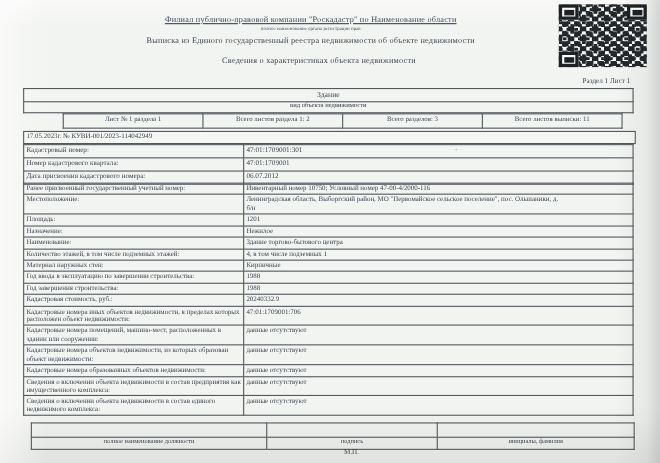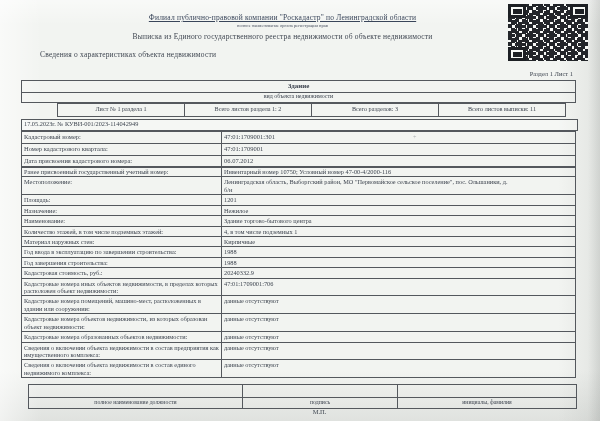--- a/index.html
+++ b/index.html
@@ -12,41 +12,41 @@
       linear-gradient(180deg, rgba(255,255,255,.5), rgba(255,255,255,0) 6%, rgba(255,255,255,0) 88%, rgba(90,95,92,.12)),
       #f2f4f1;
   }
   .page::after{content:"";position:absolute;right:0;top:0;bottom:0;width:12px;
     background:linear-gradient(90deg,rgba(0,0,0,0),rgba(110,115,112,.16));pointer-events:none;}
 
   .hdr{position:absolute;left:60px;right:95px;top:13px;text-align:center;line-height:1.2;}
   .org{font-size:7.5px;text-decoration:underline;letter-spacing:.2px;color:#39455a;}
   .org-sub{font-size:4.5px;margin-top:1px;color:#4a5160;}
   .doc-title{font-size:7.5px;margin-top:4px;letter-spacing:.2px;}
-  .section-title{position:absolute;left:40px;right:60px;top:50px;text-align:left;font-size:7.5px;letter-spacing:.2px;}
+  .section-title{position:absolute;left:40px;right:60px;top:50px;text-align:center;font-size:7.5px;letter-spacing:.2px;}
   .request-line{position:absolute;left:5px;right:6px;top:60px;font-size:7px;letter-spacing:.1px;}
   .sheet-ref{position:absolute;right:27px;top:70px;font-size:6.5px;}
 
   
   .qr{position:absolute;left:508px;top:4px;width:80px;height:57px;
     background:
       repeating-conic-gradient(#23262a 0% 25%, rgba(0,0,0,0) 0% 50%) 0 0 / 7px 6px,
       repeating-conic-gradient(#23262a 0% 25%, rgba(0,0,0,0) 0% 50%) 3px 2px / 11px 9px,
       #f7f9f6;}
   .qr i{position:absolute;width:18px;height:14px;border:3.5px solid #1d2024;background:#f7f9f6;box-sizing:border-box;}
   .qr i::after{content:"";position:absolute;inset:1.5px;background:#1d2024;}
   .qr .tl{left:0;top:0}.qr .tr{right:0;top:0}.qr .bl{left:0;bottom:0}
 
   table{border-collapse:collapse;table-layout:fixed;}
   table,td{border:1px solid #54585d;}
   td{padding:1px 2px;vertical-align:top;font-size:6.5px;line-height:1.18;overflow:hidden;}
 
   .t-a{position:absolute;left:21px;top:80px;width:555px;}
   .t-a td{text-align:center;}
-  .t-a .big{font-size:7px;height:9px;font-weight:bold;}
+  .t-a .big{font-size:7px;height:9px;}
   .t-a .cap{font-size:6px;height:8px;padding:0 2px 1px;}
 
   .t-b{position:absolute;left:57px;top:103px;width:509px;}
   .t-b td{text-align:center;font-size:6.2px;height:10px;}
 
   .row-c{position:absolute;left:21px;top:119px;width:551px;border:1px solid #54585d;
     font-size:6.3px;padding:1px 2px;height:8px;line-height:1.1;background:rgba(255,255,255,.25);}
 
   .t-d{position:absolute;left:21px;top:131px;width:555px;}
   .t-d td{height:9px;}
@@ -59,23 +59,23 @@
   .t-sign .r1 td{height:10px;}
   .t-sign .r2 td{text-align:center;font-size:5.8px;height:8px;}
   .mp{position:absolute;left:242px;top:408px;width:155px;text-align:center;font-size:6.5px;}
 </style>
 </head>
 <body>
 
 <div class="page">
 
   <div class="hdr">
-    <div class="org">Филиал публично-правовой компании "Роскадастр" по Ленинградской области</div>
+    <div class="org">Филиал публично-правовой компании "Роскадастр" по Наименование области</div>
     <div class="org-sub">полное наименование органа регистрации прав</div>
-    <div class="doc-title">Выписка из Единого государственного реестра недвижимости об объекте недвижимости</div>
+    <div class="doc-title">Выписка из Единого государственный реестра недвижимости об объекте недвижимости</div>
   </div>
 
   <div class="qr">
     <i class="tl"></i>
     <i class="tr"></i>
     <i class="bl"></i>
   </div>
 
   <div class="section-title">Сведения о характеристиках объекта недвижимости</div>
   <div class="sheet-ref">Раздел 1 Лист 1</div>

